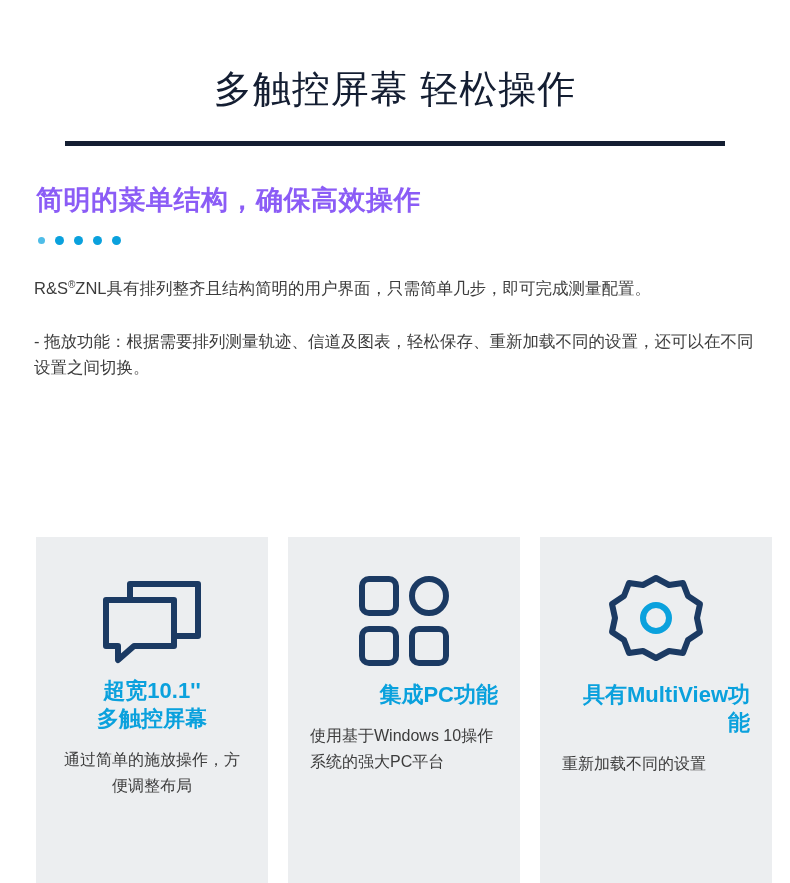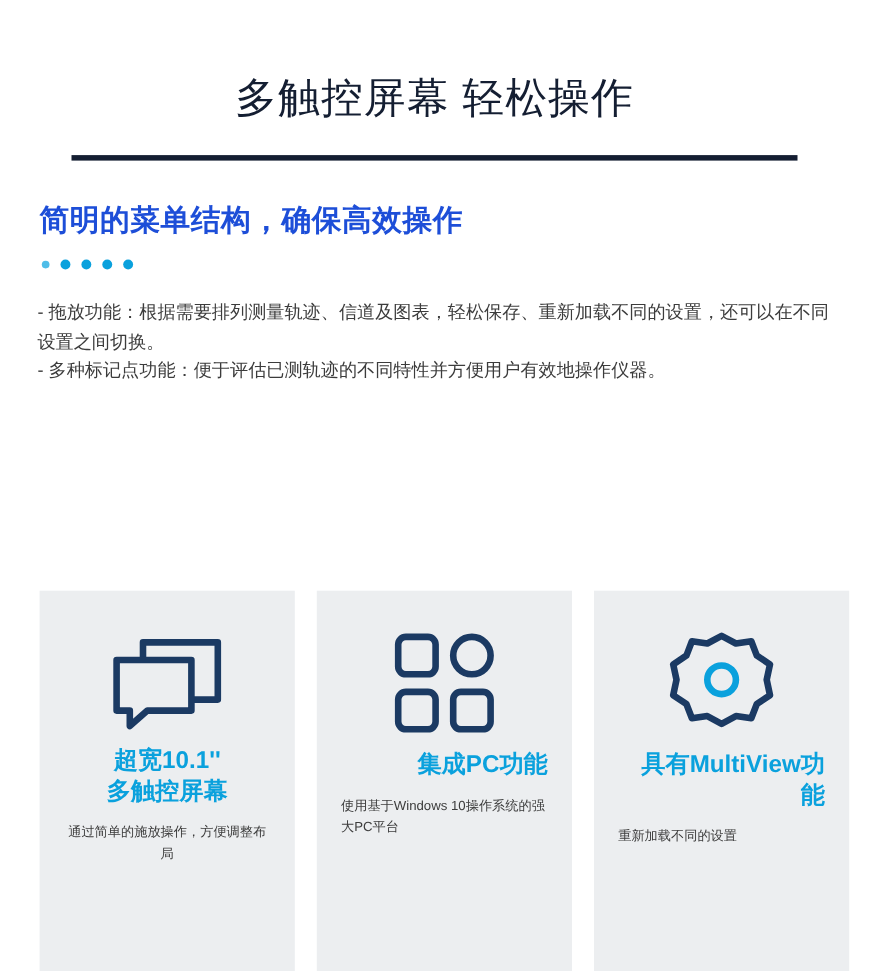--- a/index.html
+++ b/index.html
@@ -36,21 +36,21 @@
     height: 5px;
     background: #141e32;
     margin: 26px auto 0 auto;
   }
 
   
   .section-heading {
     margin: 36px 0 0 36px;
     font-size: 27px;
     font-weight: bold;
-    color: #1d4ed8;
+    color: #8b5cf6;
     letter-spacing: 0.5px;
   }
   .dots {
     margin: 18px 0 0 38px;
     display: flex;
     align-items: center;
     gap: 10px;
   }
   .dots .dot {
     width: 9px;
@@ -112,21 +112,21 @@
   }
   .card-title {
     margin-top: 6px;
     font-size: 22px;
     font-weight: bold;
     color: #0aa1dd;
     line-height: 1.28;
   }
   .card-desc {
     margin-top: 14px;
-    font-size: 12px;
+    font-size: 16px;
     line-height: 1.6;
     color: #3c3c3c;
   }
   .card-1 .card-desc { }
   .card-2 .card-desc,
   .card-3 .card-desc { text-align: left; }
   .card-2 .card-title,
   .card-3 .card-title { margin-top: 10px; text-align: right; }
 </style>
 </head>
@@ -140,24 +140,26 @@
   <h2 class="section-heading">简明的菜单结构，确保高效操作</h2>
 
   <div class="dots">
     <span class="dot small"></span>
     <span class="dot"></span>
     <span class="dot"></span>
     <span class="dot"></span>
     <span class="dot"></span>
   </div>
 
+  <p class="body-text">
+    <span>R&amp;S</span><sup>®</sup><span>ZNL具有排列整齐且结构简明的用户界面，只需简单几步，即可完成测量配置。</span>
+  </p>
 
   <div class="bullets">
     <span class="bullet-line">- 拖放功能：根据需要排列测量轨迹、信道及图表，轻松保存、重新加载不同的设置，还可以在不同设置之间切换。</span>
-    <span class="bullet-line">- 多种标记点功能：便于评估已测轨迹的不同特性并方便用户有效地操作仪器。</span>
   </div>
 
   <div class="cards">
 
     <div class="card card-1">
       <div class="card-icon">
         <svg width="104" height="86" viewBox="0 0 104 86" fill="none" xmlns="http://www.w3.org/2000/svg">
           <path d="M30 6 H98 V58 H30 Z" stroke="#1b3a63" stroke-width="6" fill="none" stroke-linejoin="round"></path>
           <path d="M6 22 H74 V68 H34 L18 82 V68 H6 Z" stroke="#1b3a63" stroke-width="6" fill="#eceef0" stroke-linejoin="round" stroke-linecap="round"></path>
         </svg>

